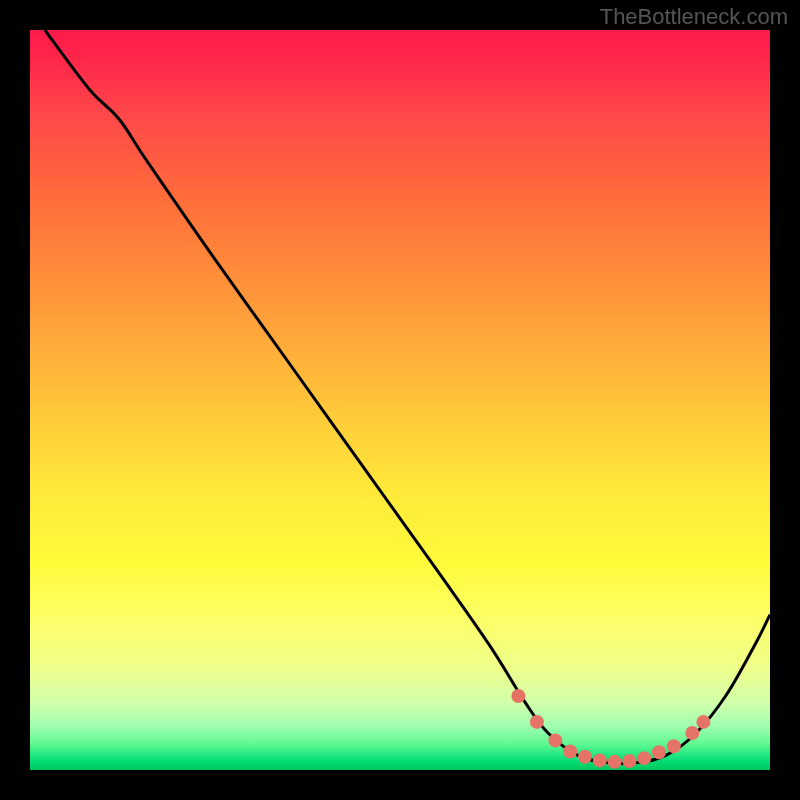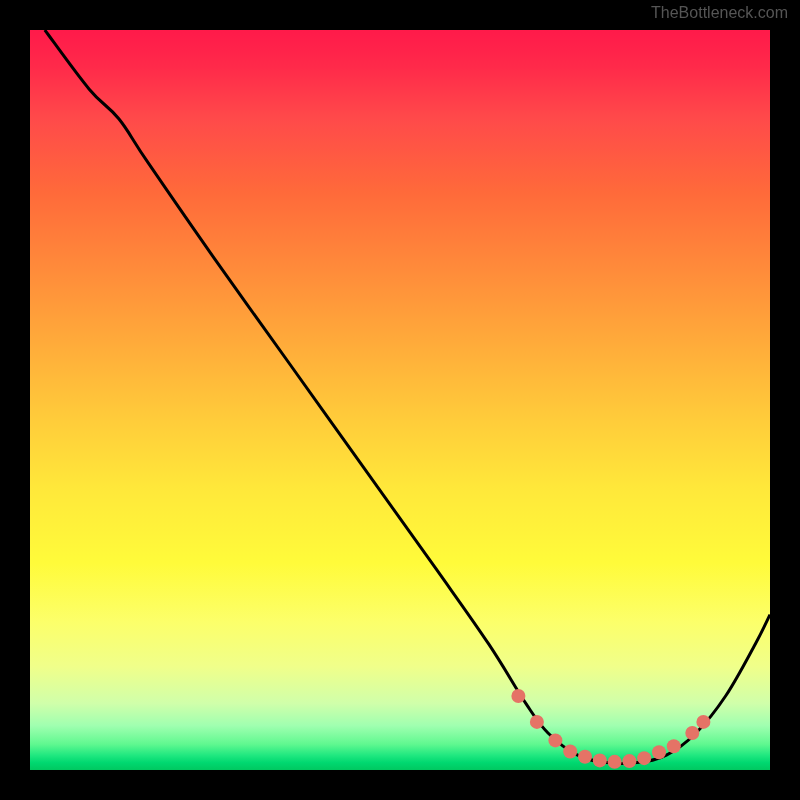--- a/index.html
+++ b/index.html
@@ -9,21 +9,21 @@
     background: #000;
     font-family: Arial, sans-serif;
     position: relative;
     overflow: hidden;
   }
   .attribution {
     position: absolute;
     top: 4px;
     right: 12px;
     color: #555;
-    font-size: 16px;
+    font-size: 22px;
     font-weight: 500;
     z-index: 10;
   }
   .plot-area {
     position: absolute;
     left: 30px;
     top: 30px;
     width: 740px;
     height: 740px;
   }

